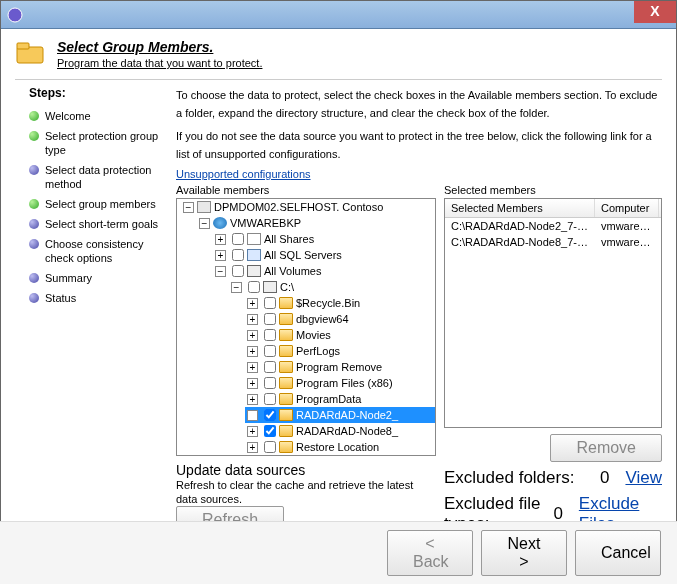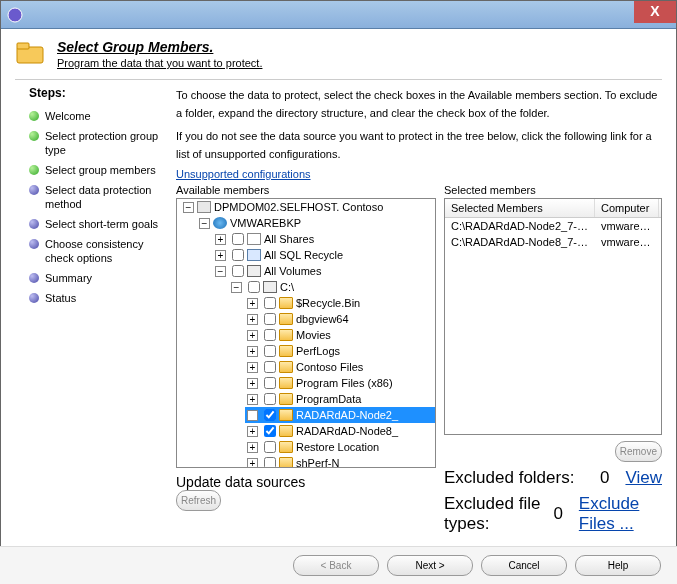--- a/index.html
+++ b/index.html
@@ -51,21 +51,21 @@
   .icon.volume { background:#eee; border:1px solid #666;}
   .icon.vmware { background: radial-gradient(circle,#6ab8f0,#1a6fb8); border-radius:50%; border:0;}
   .sel { background: #1e90ff; color: #fff; }
 
   .update { margin-top: 6px; width: 260px;}
   .update .title { font-size: 14px; }
   .update .txt { font-size: 11px; color:#000; line-height:14px;}
   .removewrap { text-align: right; margin-top: 6px; }
   .exclrow { display: flex; justify-content: space-between; align-items:center; font-size:17px; margin-top:6px; }
   .exclrow .right { display:flex; gap:16px; align-items:center;}
-  button { font-size: 10px; background: linear-gradient(#fdfdfd,#e5e5e5); border: 1px solid #9a9a9a; padding: 4px 4px; border-radius:10px;}
+  button { font-size: 16px; background: linear-gradient(#fdfdfd,#e5e5e5); border: 1px solid #9a9a9a; padding: 4px 25px; border-radius:2px;}
   button:disabled { color: #888; }
   .wizbtns { position:absolute; bottom:0; right:0; left:0; padding: 8px 16px; display:flex; justify-content:flex-end; gap:8px; border-top:1px solid #ddd; background:#f5f5f5;}
   .wizbtns button { width: 86px; }
 </style>
 </head>
 <body>
 
 <div class="titlebar">
   <span class="appicon">
     <svg width="16" height="16">
@@ -95,26 +95,26 @@
     <div id="steps">
         <div class="step">
           <span class="bullet done"></span>
           <span>Welcome</span>
         </div>
         <div class="step">
           <span class="bullet done"></span>
           <span>Select protection group type</span>
         </div>
         <div class="step">
+          <span class="bullet todo"></span>
+          <span>Select data protection method</span>
+        </div>
+        <div class="step">
           <span class="bullet done"></span>
           <span>Select group members</span>
-        </div>
-        <div class="step">
-          <span class="bullet todo"></span>
-          <span>Select data protection method</span>
         </div>
         <div class="step">
           <span class="bullet todo"></span>
           <span>Select short-term goals</span>
         </div>
         <div class="step">
           <span class="bullet todo"></span>
           <span>Choose consistency check options</span>
         </div>
         <div class="step">
@@ -158,21 +158,21 @@
                           <input type="checkbox" class="cb" style="">
                           <span class="icon share"></span>
                           <span>All Shares</span>
                         </div>
                       </li>
                       <li>
                         <div class="node">
                           <span class="exp">+</span>
                           <input type="checkbox" class="cb" style="">
                           <span class="icon sql"></span>
-                          <span>All SQL Recycle</span>
+                          <span>All SQL Servers</span>
                         </div>
                       </li>
                       <li>
                         <div class="node">
                           <span class="exp">−</span>
                           <input type="checkbox" class="cb" style="">
                           <span class="icon volume"></span>
                           <span>All Volumes</span>
                         </div>
                         <ul>
@@ -214,21 +214,21 @@
                                   <input type="checkbox" class="cb" style="">
                                   <span class="icon folder"></span>
                                   <span>PerfLogs</span>
                                 </div>
                               </li>
                               <li>
                                 <div class="node">
                                   <span class="exp">+</span>
                                   <input type="checkbox" class="cb" style="">
                                   <span class="icon folder"></span>
-                                  <span>Contoso Files</span>
+                                  <span>Program Remove</span>
                                 </div>
                               </li>
                               <li>
                                 <div class="node">
                                   <span class="exp">+</span>
                                   <input type="checkbox" class="cb" style="">
                                   <span class="icon folder"></span>
                                   <span>Program Files (x86)</span>
                                 </div>
                               </li>
@@ -277,20 +277,21 @@
                         </ul>
                       </li>
                     </ul>
                   </li>
                 </ul>
               </li>
             </ul>
         </div>
         <div class="update">
           <div class="title">Update data sources</div>
+          <div class="txt">Refresh to clear the cache and retrieve the latest data sources.</div>
           <button disabled="">Refresh</button>
         </div>
       </div>
 
       <div class="panel">
         <div class="panel-label">Selected members</div>
         <div class="listwrap">
           <div class="listhdr">
             <div class="col0">Selected Members</div>
             <div class="col1">Computer</div>
@@ -325,14 +326,13 @@
         </div>
       </div>
     </div>
   </div>
 </div>
 
 <div class="wizbtns">
   <button disabled="">&lt; Back</button>
   <button>Next &gt;</button>
   <button>Cancel</button>
-  <button>Help</button>
 </div>
 
 </body></html>

